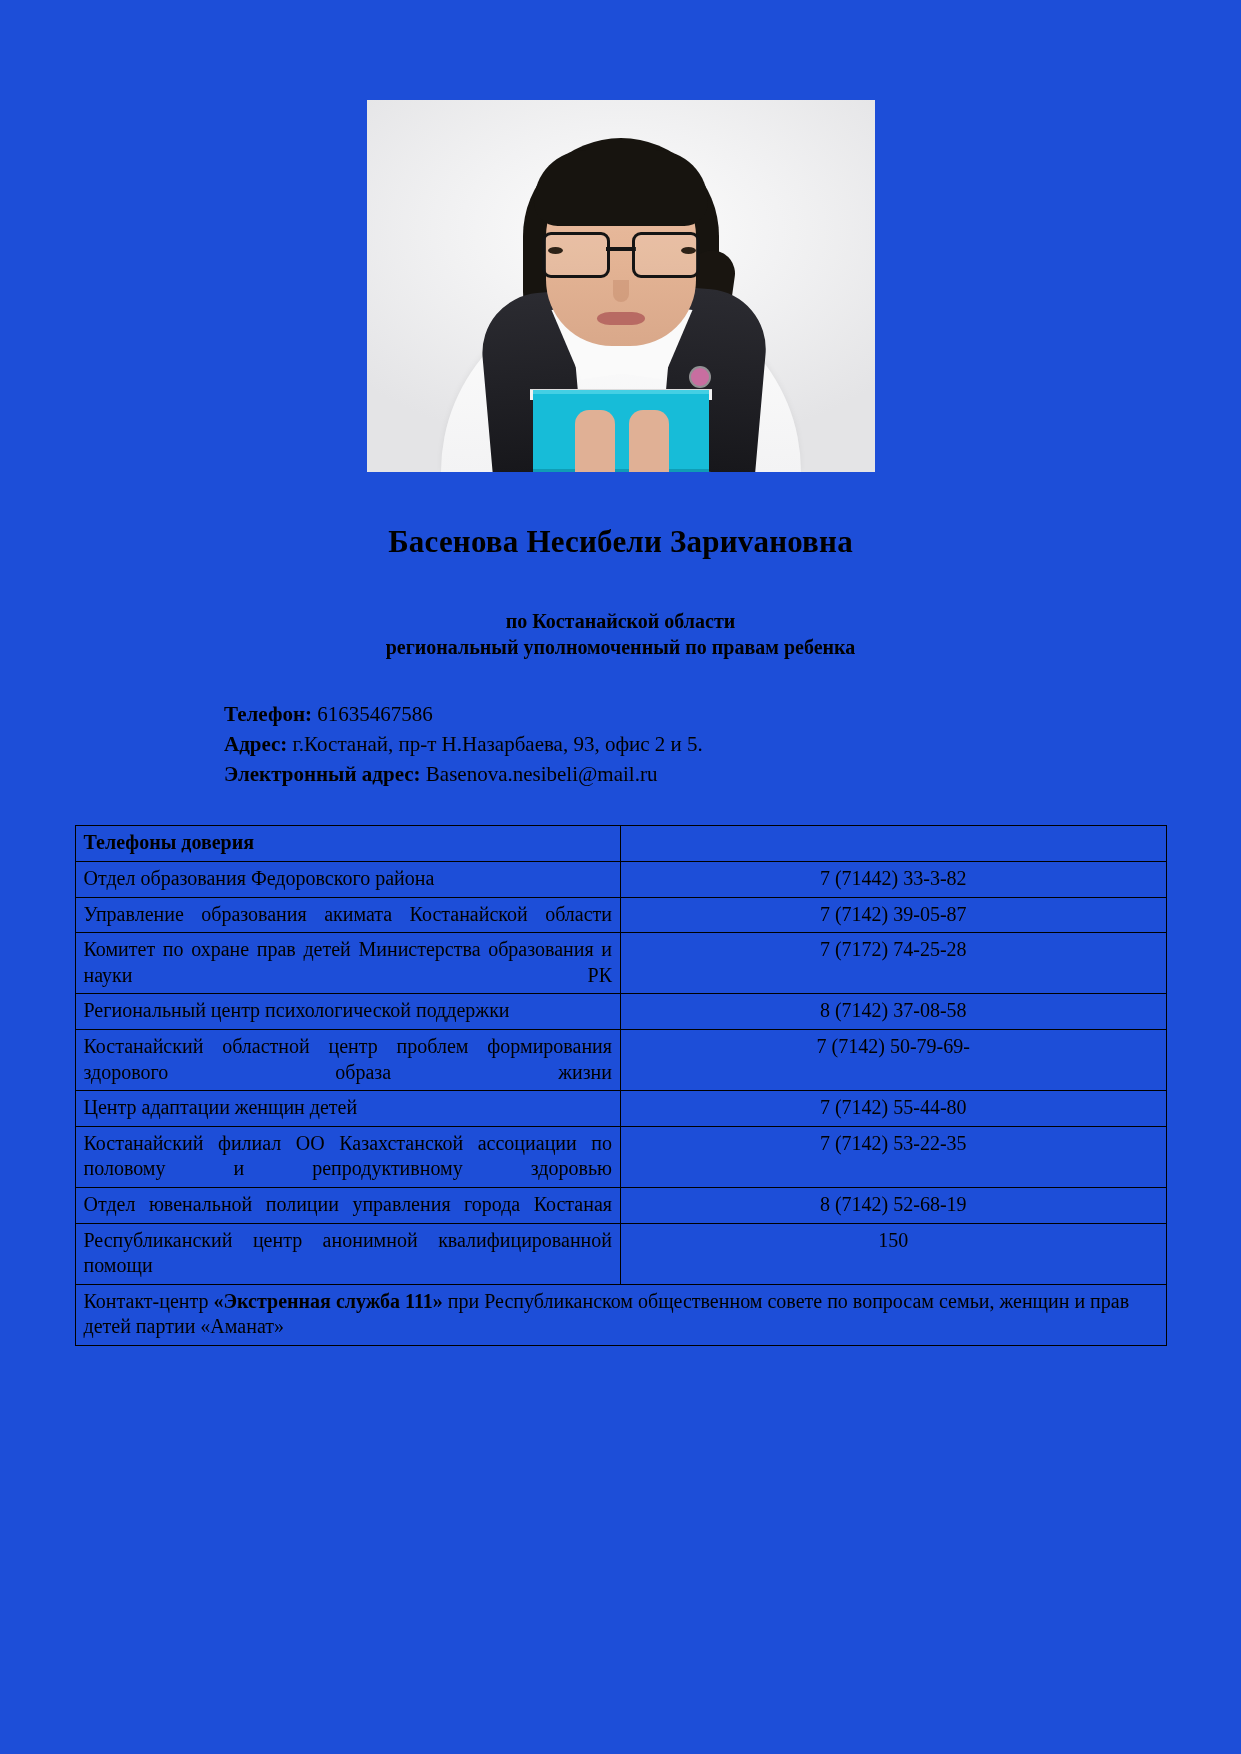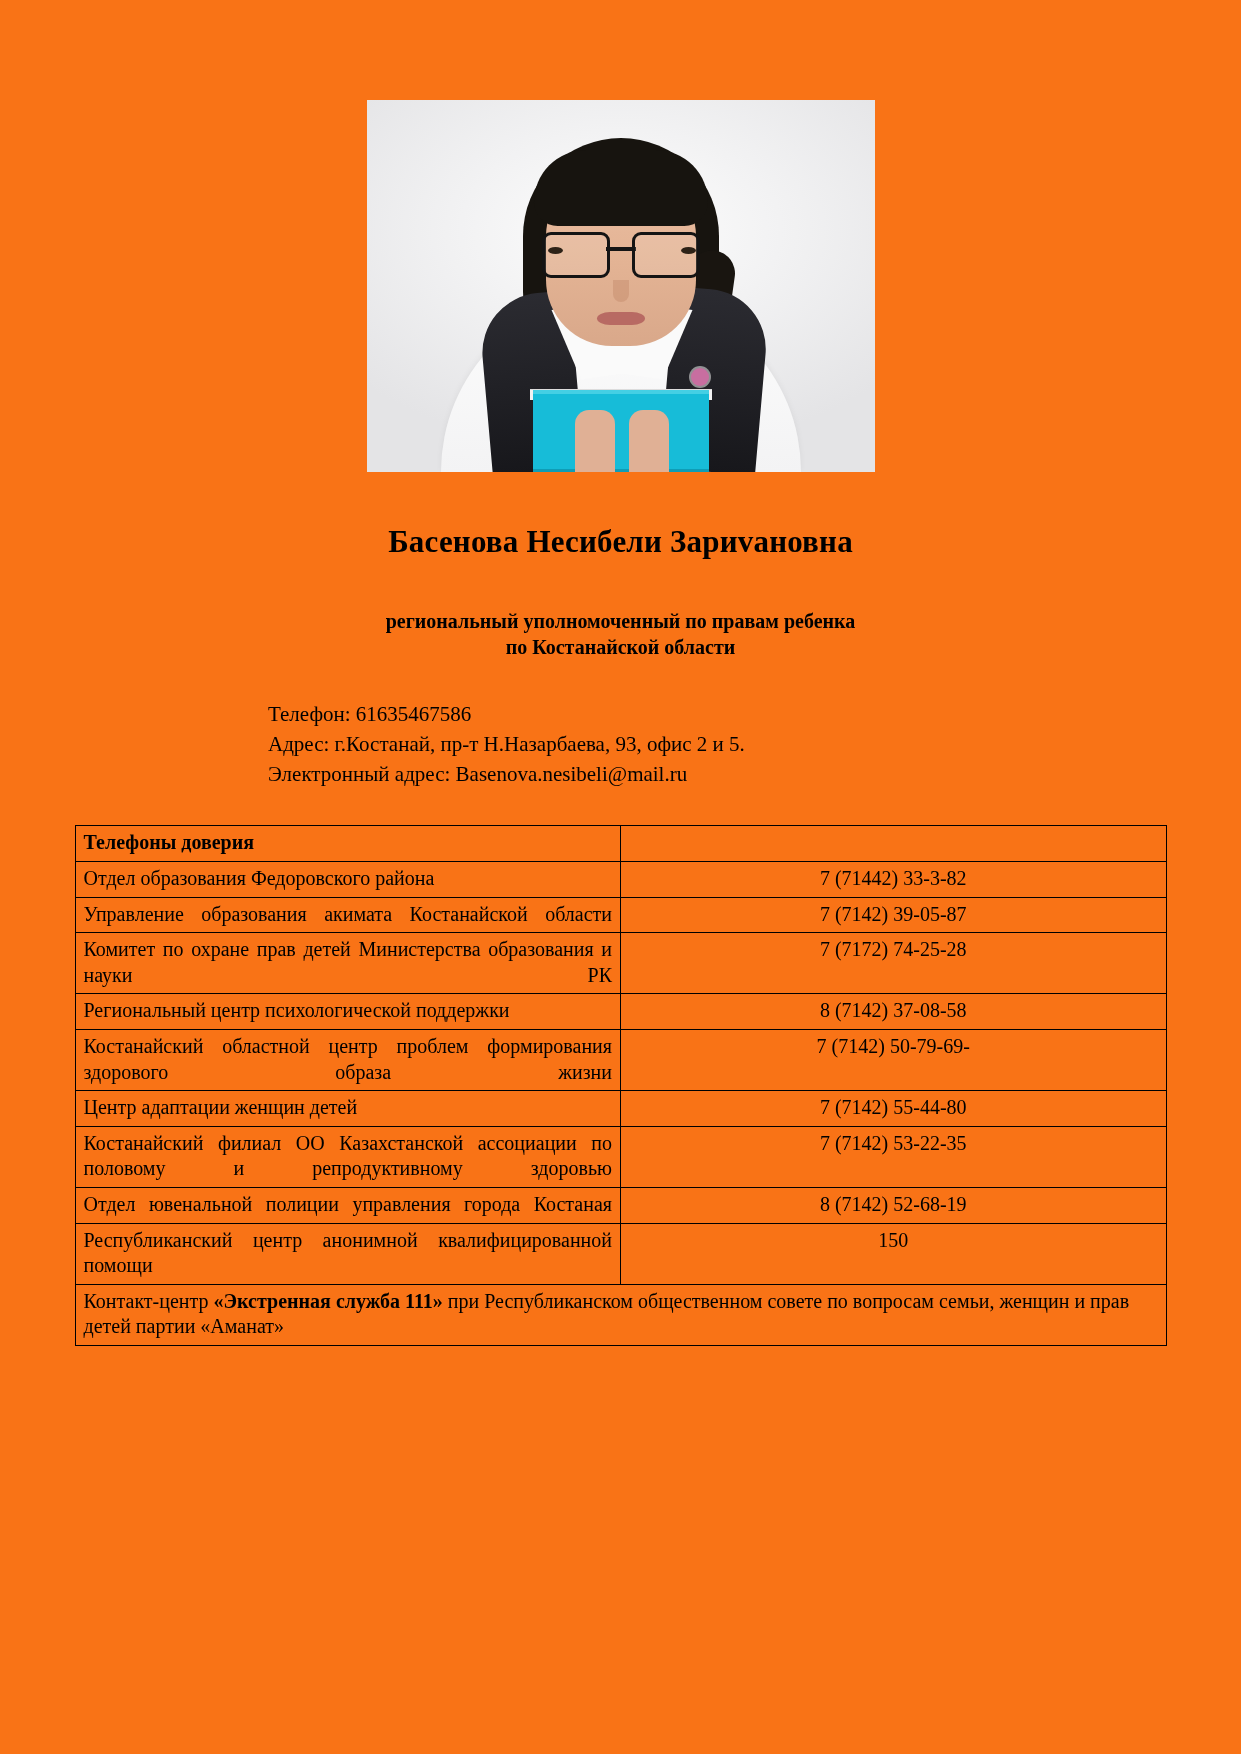--- a/index.html
+++ b/index.html
@@ -13,21 +13,21 @@
     color: #000000;
     width: 1241px;
     min-height: 1754px;
     position: relative;
   }
   .page {
     width: 1241px;
     min-height: 1754px;
     box-sizing: border-box;
     padding: 0;
-    background: #f97316;
+    background: #1d4ed8;
     position: relative;
   }
 
   
   .photo-wrap {
     width: 100%;
     display: flex;
     justify-content: center;
     padding-top: 100px;
   }
@@ -225,21 +225,21 @@
     margin: 48px 0 0 0;
   }
 
   
   .contacts {
     margin: 40px 0 0 224px;
     font-size: 21px;
     line-height: 1.42;
   }
   .contacts .line { white-space: nowrap; }
-  .contacts b { font-weight: normal; margin-left: 44px; }
+  .contacts b { font-weight: bold; }
 
   
   .table-wrap {
     margin: 36px auto 0 auto;
     width: 1092px;
   }
   table.helplines {
     width: 100%;
     border-collapse: collapse;
     table-layout: fixed;
@@ -316,22 +316,22 @@
       <div class="folder"></div>
       <div class="hand-l"></div>
       <div class="hand-r"></div>
       <div class="brooch"></div>
     </div>
   </div>
 
   <div class="name">Басенова Несибели Зариvановна</div>
 
   <div class="role">
+    <div>по Костанайской области</div>
     <div>региональный уполномоченный по правам ребенка</div>
-    <div>по Костанайской области</div>
   </div>
 
   <div class="contacts">
     <div class="line"><b>Телефон:</b><span> 61635467586</span></div>
     <div class="line"><b>Адрес:</b><span> г.Костанай, пр-т Н.Назарбаева, 93, офис 2 и 5.</span></div>
     <div class="line"><b>Электронный адрес:</b><span> Basenova.nesibeli@mail.ru</span></div>
   </div>
 
   <div class="table-wrap">
     <table class="helplines">

